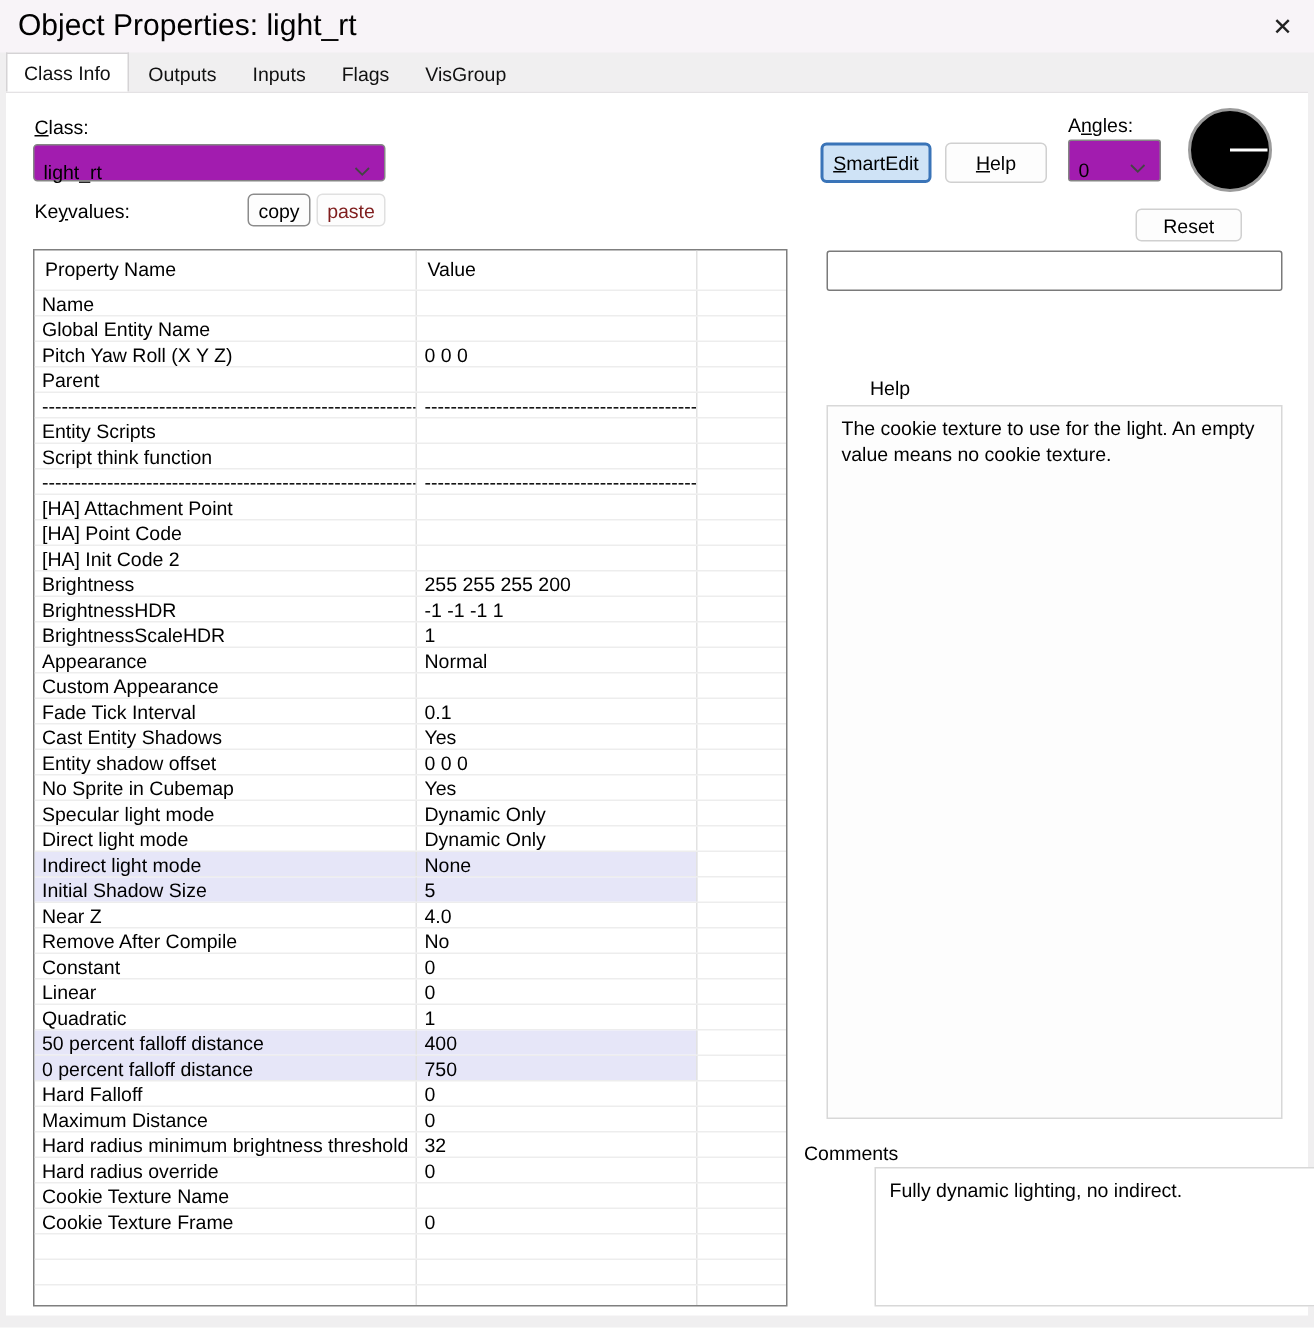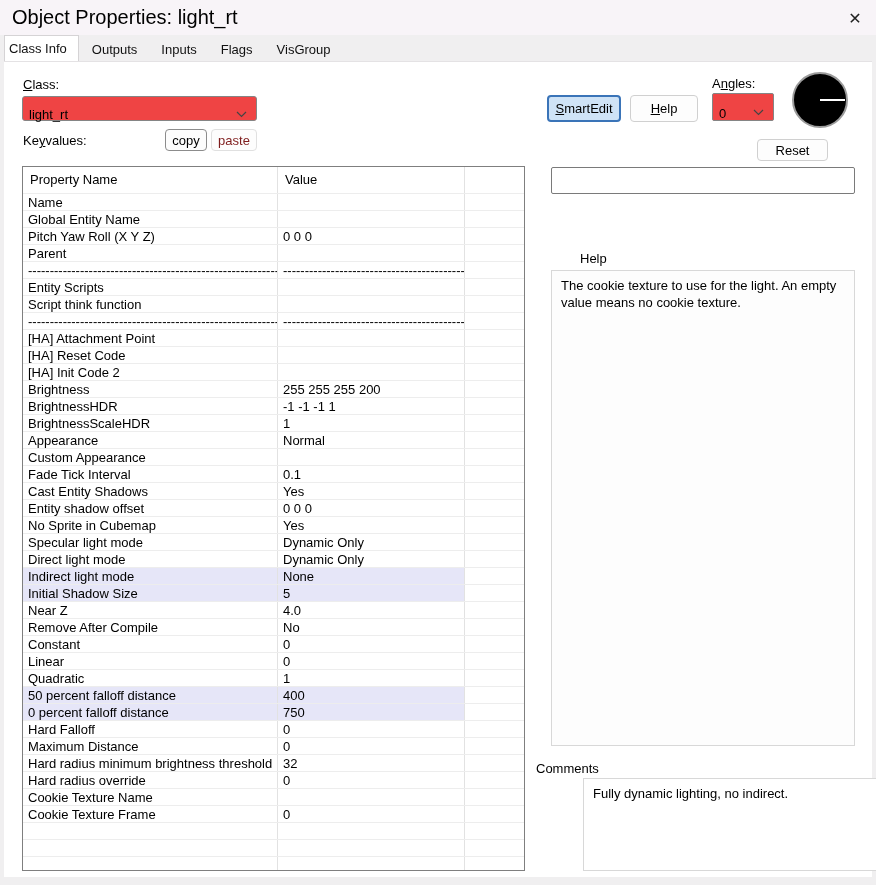--- a/index.html
+++ b/index.html
@@ -27,32 +27,32 @@
     position: absolute; left: 4px; top: 38px; height: 23px;
     display: flex; align-items: flex-end;
   }
   .tab {
     padding: 3px 11px 4px 11px; margin-right: 2px;
     color: #111; position: relative; white-space: nowrap;
   }
   .tab.selected {
     background: #fff;
     border: 1px solid #d5d3d5; border-bottom: none;
-    padding: 5px 11px 5px 4px;
+    padding: 5px 11px 5px 11px;
     z-index: 3;
   }
   .page {
     position: absolute; left: 4px; top: 61px; width: 868px; height: 816px;
     background: #fff; border-top: 1px solid #e4e2e4; z-index: 2;
   }
   .lbl { position: absolute; white-space: nowrap; }
   .mn { text-decoration: underline; }
 
   .combo {
-    position: absolute; background: #ef4444;
+    position: absolute; background: #a21caf;
     border: 1px solid #858585; border-radius: 3px;
     display: flex; align-items: center;
     padding: 12px 8px 0 6px;
     text-align: center;
   }
   .combo .chev { position: absolute; right: 9px; top: 50%; margin-top: -3px; }
 
   .btn {
     position: absolute; background: #fdfdfd;
     border: 1px solid #d0d0d0; border-radius: 4px;
@@ -207,21 +207,21 @@
           <div class="c1">-----------------------------------------------------------------------------------------------</div>
           <div class="c2">-----------------------------------------------------------------------------------------------</div>
           <div class="c3"></div>
         </div>
         <div class="trow">
           <div class="c1">[HA] Attachment Point</div>
           <div class="c2"></div>
           <div class="c3"></div>
         </div>
         <div class="trow">
-          <div class="c1">[HA] Reset Code</div>
+          <div class="c1">[HA] Point Code</div>
           <div class="c2"></div>
           <div class="c3"></div>
         </div>
         <div class="trow">
           <div class="c1">[HA] Init Code 2</div>
           <div class="c2"></div>
           <div class="c3"></div>
         </div>
         <div class="trow">
           <div class="c1">Brightness</div>

